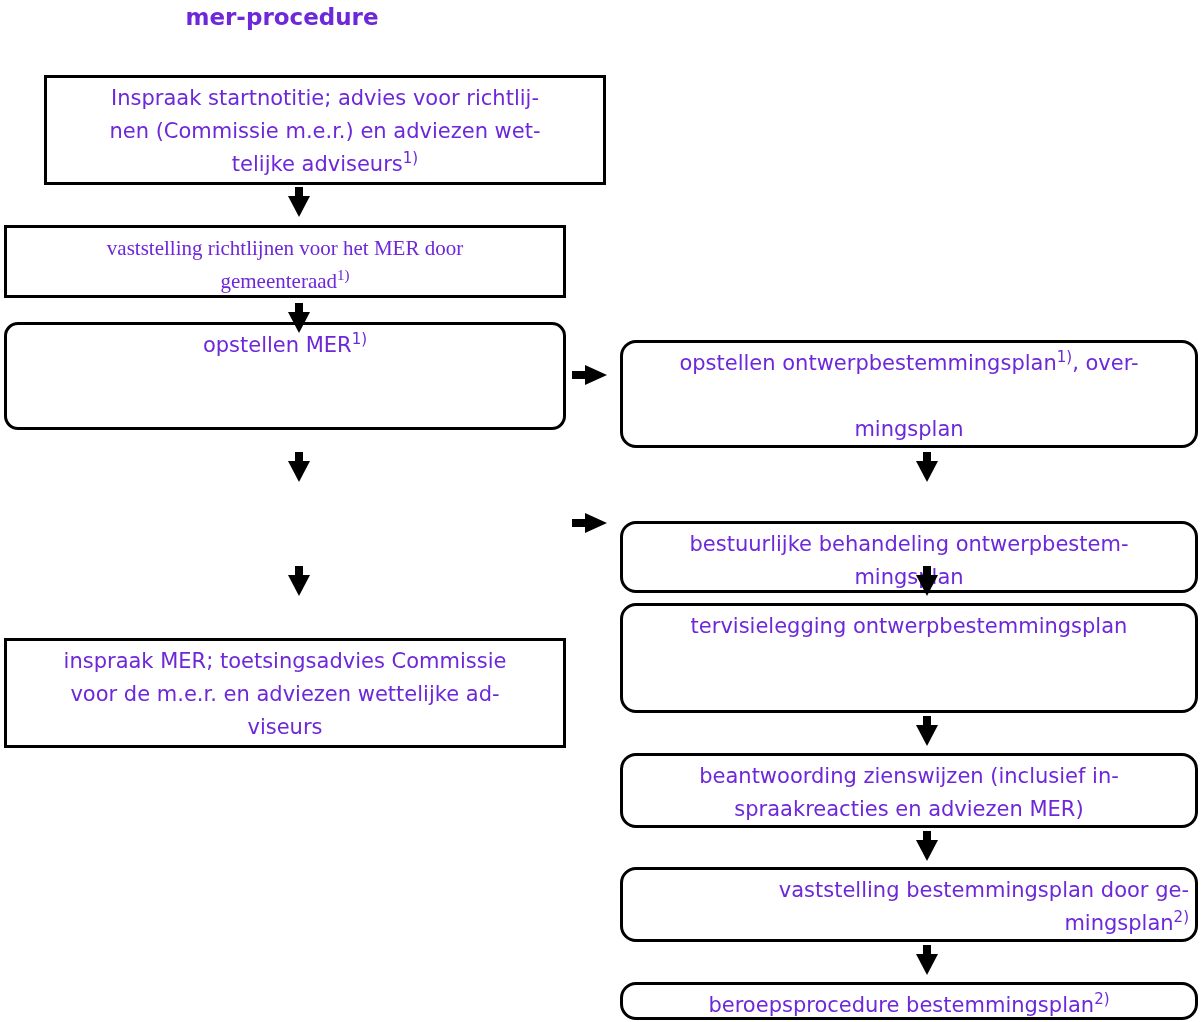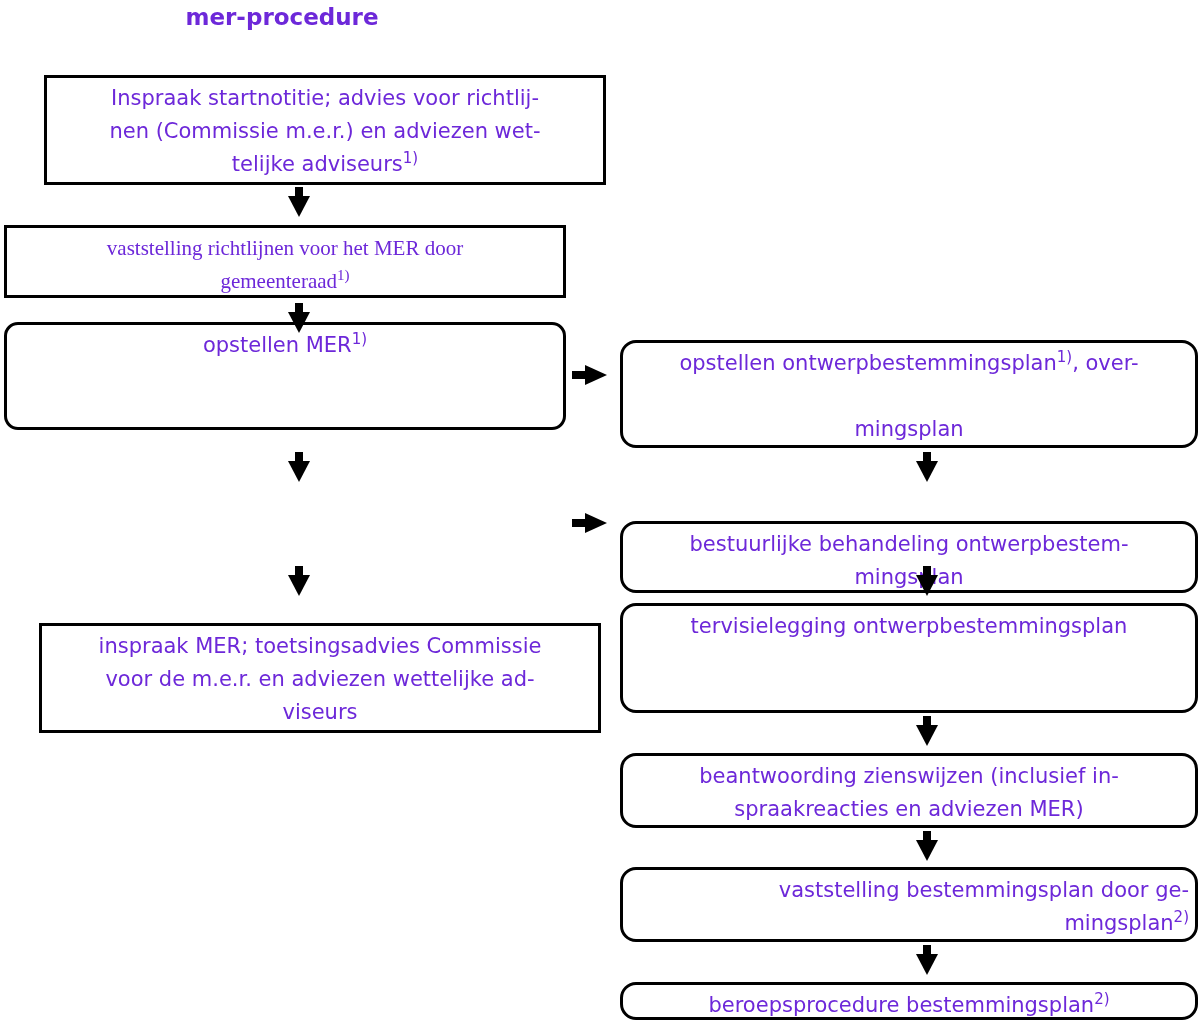--- a/index.html
+++ b/index.html
@@ -45,21 +45,21 @@
 </head>
 <body>
 
 <div id="canvas">
 
   <div class="col-header" style="left:282px;">mer-procedure</div>
 
   <div class="flow-box col-left" style="top:75px;height:110px;margin-left:40px;"><span>Inspraak startnotitie; advies voor richtlij-</span><br><span>nen (Commissie m.e.r.) en adviezen wet-</span><br><span>telijke adviseurs</span><sup>1)</sup></div>
   <div class="flow-box col-left" style="top:225px;height:73px;font-family:Liberation Serif, serif;"><span>vaststelling richtlijnen voor het MER door</span><br><span>gemeenteraad</span><sup>1)</sup></div>
   <div class="flow-box col-left" style="top:322px;height:108px;border-radius:14px;"><span>opstellen MER</span><sup>1)</sup></div>
-  <div class="flow-box col-left" style="top:623px;height:110px;margin-left:35px;"><span>inspraak MER; toetsingsadvies Commissie</span><br><span>voor de m.e.r. en adviezen wettelijke ad-</span><br><span>viseurs</span></div>
+  <div class="flow-box col-left" style="top:638px;height:110px;"><span>inspraak MER; toetsingsadvies Commissie</span><br><span>voor de m.e.r. en adviezen wettelijke ad-</span><br><span>viseurs</span></div>
 
   <div class="flow-box col-right" style="top:340px;height:108px;"><span>opstellen ontwerpbestemmingsplan</span><sup>1)</sup><span>, over-</span><br><br><span>mingsplan</span></div>
   <div class="flow-box col-right" style="top:490px;height:72px;margin-top:31px;"><span>bestuurlijke behandeling ontwerpbestem-</span><br><span>mingsplan</span></div>
   <div class="flow-box col-right" style="top:753px;height:75px;"><span>beantwoording zienswijzen (inclusief in-</span><br><span>spraakreacties en adviezen MER)</span></div>
   <div class="flow-box col-right" style="top:603px;height:110px;"><span>tervisielegging ontwerpbestemmingsplan</span></div>
   <div class="flow-box col-right" style="top:867px;height:75px;text-align:right;"><span>vaststelling bestemmingsplan door ge-</span><br><span>mingsplan</span><sup>2)</sup></div>
   <div class="flow-box col-right" style="top:982px;height:38px;"><span>beroepsprocedure bestemmingsplan</span><sup>2)</sup></div>
 
   <div class="arrow" style="left:287px;top:187px;">
     <svg width="24" height="30" viewBox="0 0 24 30">

